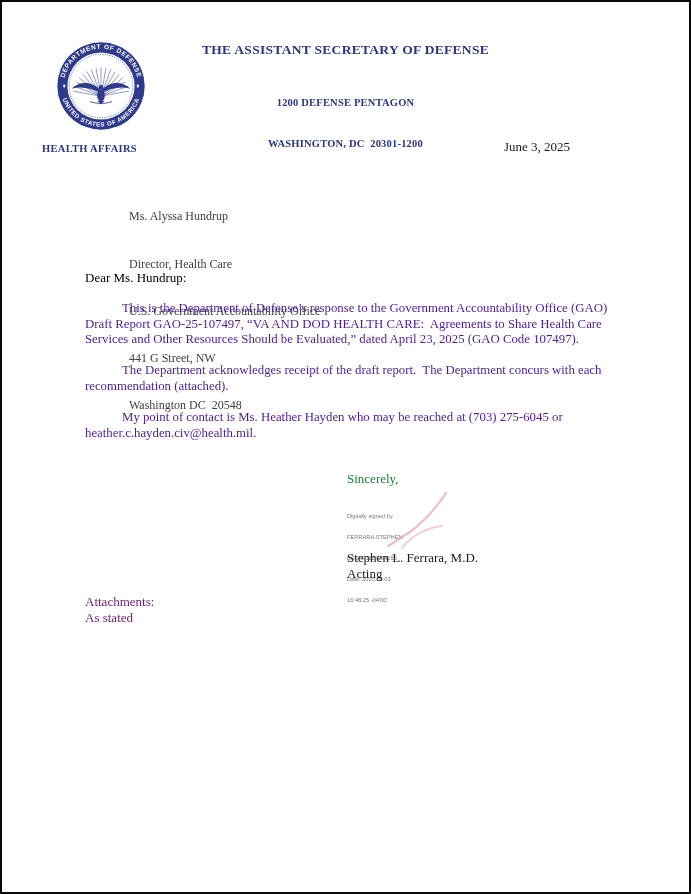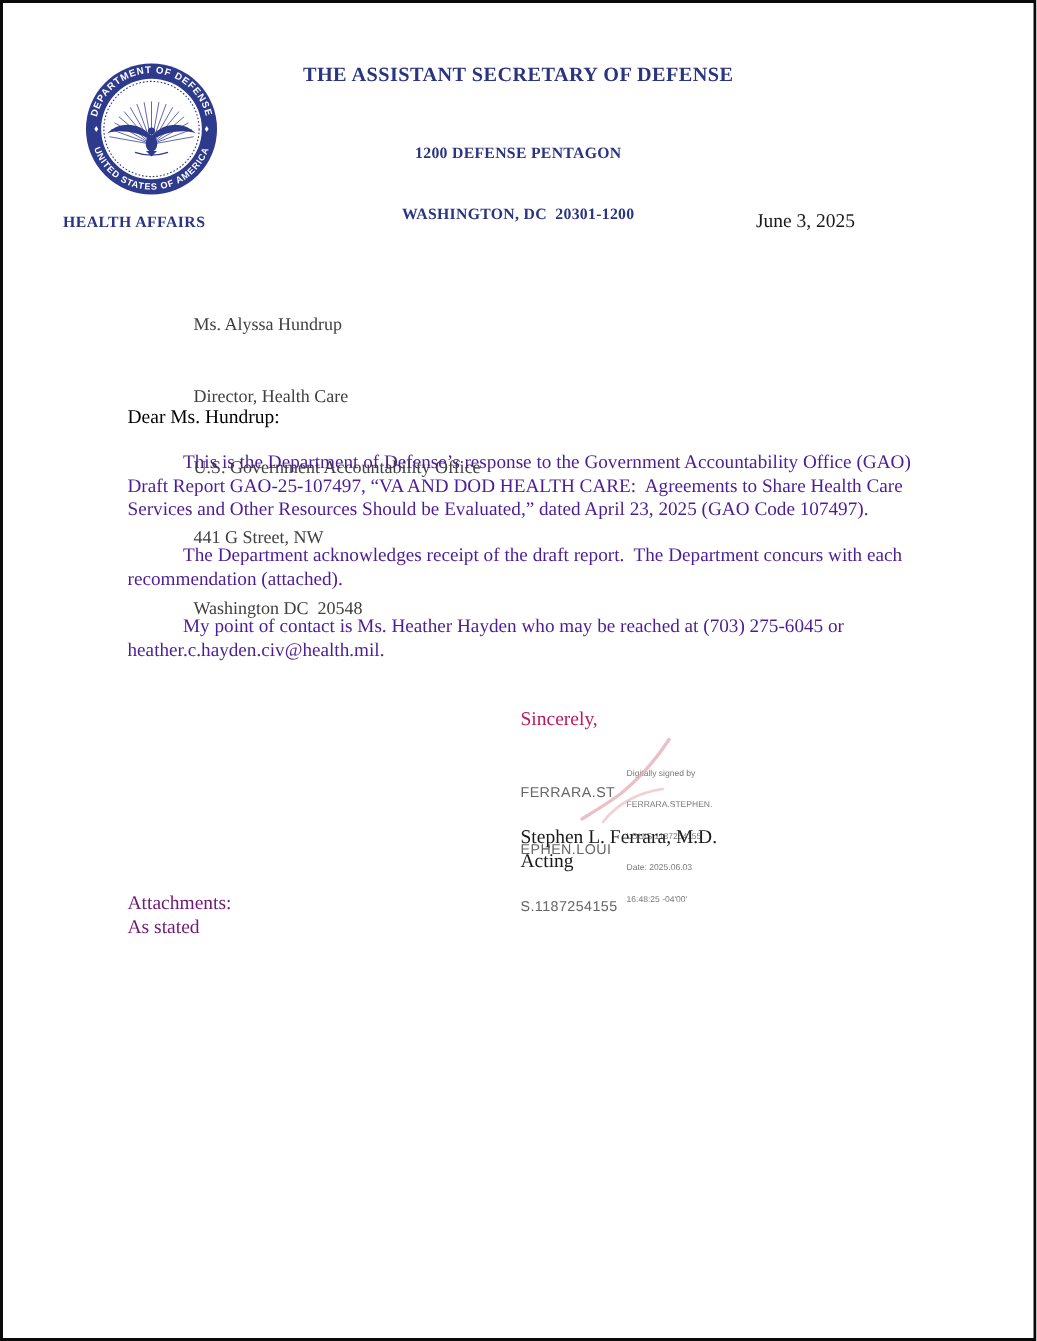--- a/index.html
+++ b/index.html
@@ -91,21 +91,21 @@
   }
   .body-text .para {
     text-indent: 37px;
     margin: 0 0 15.6px 0;
     white-space: pre-wrap;
   }
   .valediction {
     position: absolute;
     left: 345px;
     top: 469px;
-    color: #be185d;
+    color: #15803d;
     font-size: 13px;
   }
   
   .stamp {
     position: absolute;
     left: 345px;
     top: 495px;
     display: flex;
     gap: 6px;
     font-family: "Liberation Sans", sans-serif;
@@ -227,25 +227,20 @@
 
   <div class="body-text">
     <p class="para">This is the Department of Defense’s response to the Government Accountability Office (GAO) Draft Report GAO-25-107497, “VA AND DOD HEALTH CARE:  Agreements to Share Health Care Services and Other Resources Should be Evaluated,” dated April 23, 2025 (GAO Code 107497).</p>
     <p class="para">The Department acknowledges receipt of the draft report.  The Department concurs with each recommendation (attached).</p>
     <p class="para">My point of contact is Ms. Heather Hayden who may be reached at (703) 275-6045 or heather.c.hayden.civ@health.mil.</p>
   </div>
 
   <div class="valediction">Sincerely,</div>
 
   <div class="stamp">
-    <div class="stamp-cn">
-      <div>FERRARA.ST</div>
-      <div>EPHEN.LOUI</div>
-      <div>S.1187254155</div>
-    </div>
     <div class="stamp-details">
       <div>Digitally signed by</div>
       <div>FERRARA.STEPHEN.</div>
       <div>LOUIS.1187254155</div>
       <div>Date: 2025.06.03</div>
       <div>16:48:25 -04'00'</div>
     </div>
   </div>
 
   <svg class="squiggle" viewBox="0 0 72 62" aria-hidden="true">

